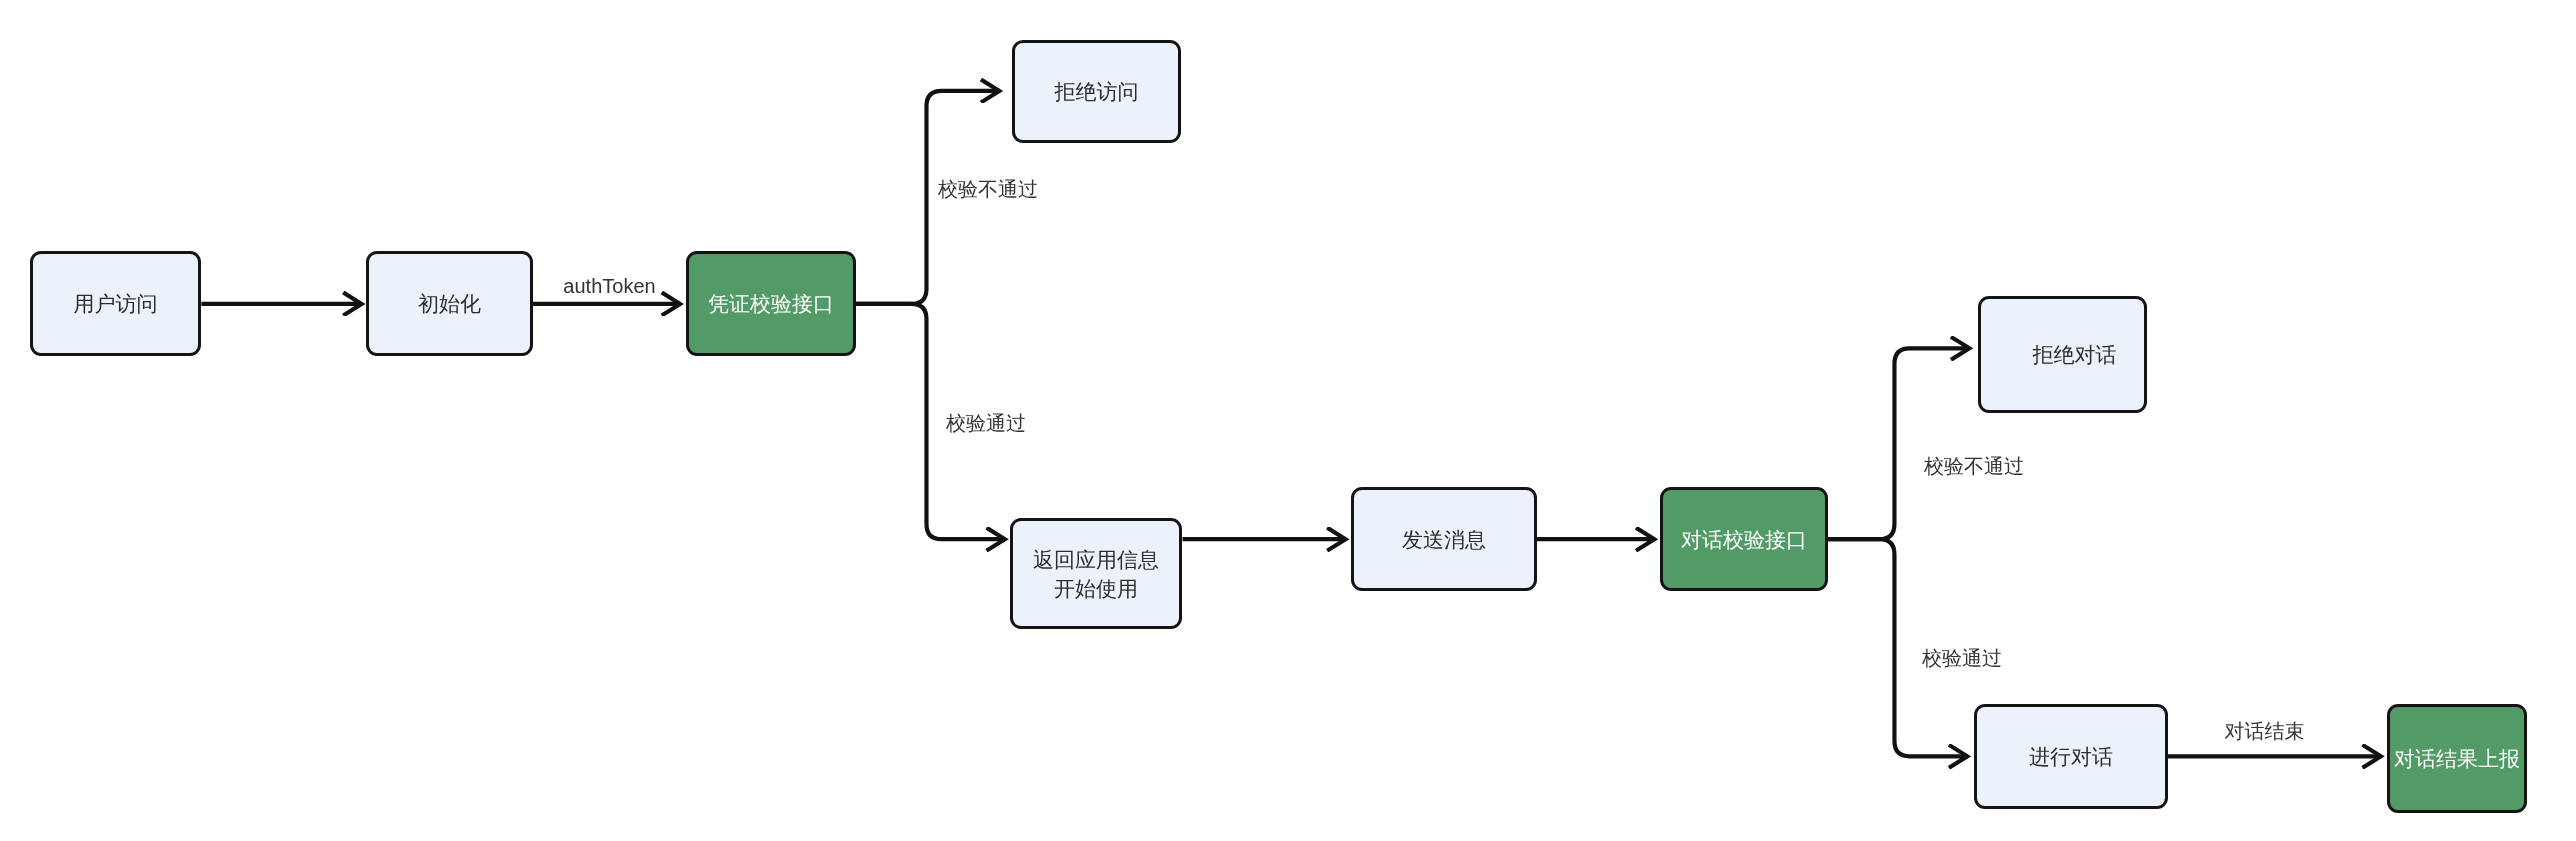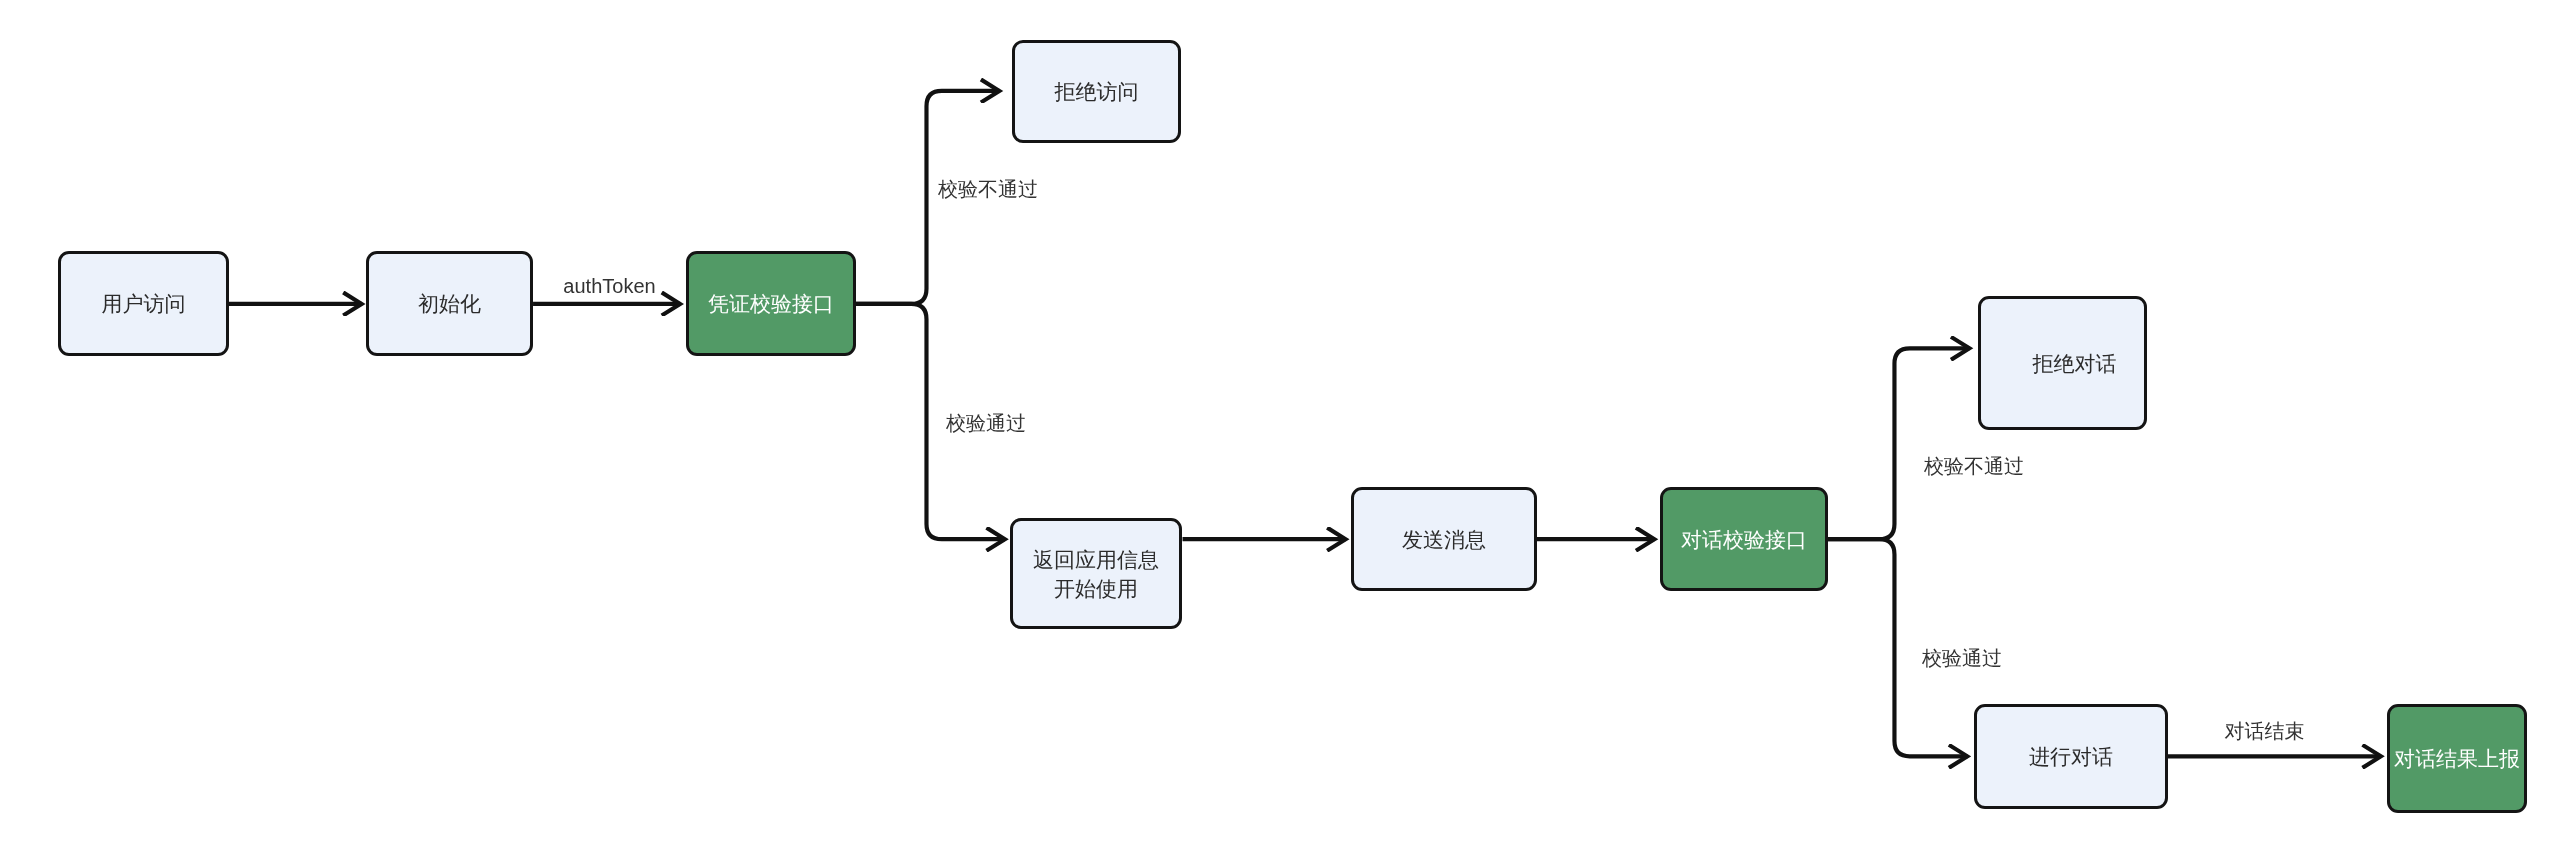--- a/index.html
+++ b/index.html
@@ -71,21 +71,21 @@
     <path class="edge" d="M 768 438 L 980 438" marker-end="url(#arrow)"></path>
     <path class="edge" d="M 1233 438 L 1313 438 Q 1335 438 1335 416 L 1335 153 Q 1335 131 1357 131 L 1440 131" marker-end="url(#arrow)"></path>
     <path class="edge" d="M 1233 438 L 1313 438 Q 1335 438 1335 460 L 1335 755 Q 1335 777 1357 777 L 1448 777" marker-end="url(#arrow)"></path>
     <path class="edge" d="M 1704 777 L 1939 777" marker-end="url(#arrow)"></path>
     <path class="edge" d="M 2182 777 L 2384 777" marker-end="url(#arrow)"></path>
     <path class="edge" d="M 2624 777 L 2708 777 Q 2730 777 2730 755 L 2730 524 Q 2730 502 2752 502 L 2838 502" marker-end="url(#arrow)"></path>
     <path class="edge" d="M 2624 777 L 2708 777 Q 2730 777 2730 799 L 2730 1068 Q 2730 1090 2752 1090 L 2835 1090" marker-end="url(#arrow)"></path>
     <path class="edge" d="M 3094 1090 L 3431 1090" marker-end="url(#arrow)"></path>
   </svg>
 
-  <div class="node" style="left:30px; top:251px; width:171px; height:105px;margin-left:28px;">
+  <div class="node" style="left:30px; top:251px; width:171px; height:105px;">
     <span>用户访问</span>
   </div>
 
   <div class="node" style="left:366px; top:251px; width:167px; height:105px;">
     <span>初始化</span>
   </div>
 
   <div class="node accent" style="left:686px; top:251px; width:170px; height:105px;">
     <span>凭证校验接口</span>
   </div>
@@ -100,21 +100,21 @@
   </div>
 
   <div class="node" style="left:1351px; top:487px; width:186px; height:104px;">
     <span>发送消息</span>
   </div>
 
   <div class="node accent" style="left:1660px; top:487px; width:168px; height:104px;">
     <span>对话校验接口</span>
   </div>
 
-  <div class="node" style="left:1978px; top:296px; width:169px; height:134px;padding-left:24px;">
+  <div class="node" style="left:1978px; top:296px; width:169px; height:117px;padding-left:24px;">
     <span>拒绝对话</span>
   </div>
 
   <div class="node" style="left:1974px; top:704px; width:194px; height:105px;">
     <span>进行对话</span>
   </div>
 
   <div class="node accent" style="left:2387px; top:704px; width:140px; height:109px;">
     <span>对话结果上报</span>
   </div>

